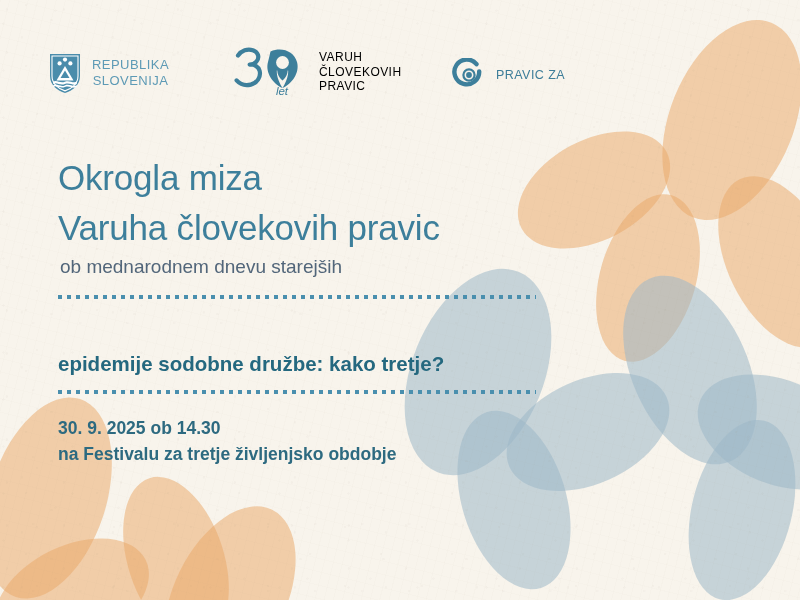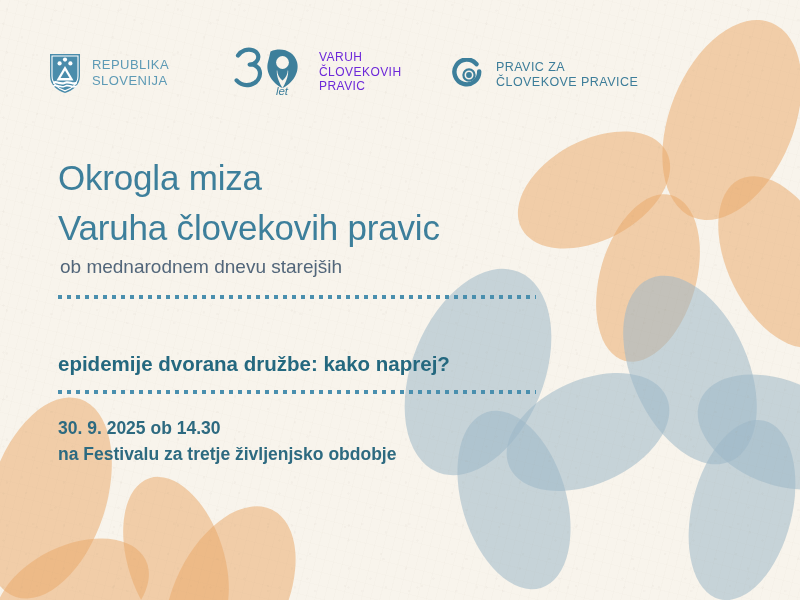--- a/index.html
+++ b/index.html
@@ -33,32 +33,32 @@
       repeating-linear-gradient(104deg, rgba(160,145,120,.022) 0 1px, transparent 1px 9px),
       repeating-linear-gradient(14deg, rgba(160,145,120,.018) 0 1px, transparent 1px 13px);
   }
 
   
   .petals{position:absolute;inset:0;z-index:1;}
 
   
   .logos{position:absolute;left:0;top:0;width:800px;height:130px;z-index:10;}
   .logo-block{position:absolute;display:flex;align-items:center;}
-  #logo-republika{left:48px;top:52px;}
+  #logo-republika{left:48px;top:52px;text-align:center;}
   #logo-varuh{left:232px;top:46px;}
   #logo-center{left:452px;top:58px;}
 
   .coat{width:34px;height:42px;flex:0 0 auto;}
   .logo-text{
     margin-left:10px;color:#3e7d99;
     font-size:12.5px;line-height:15px;letter-spacing:.45px;
     font-family:"Liberation Sans", sans-serif;
   }
   #logo-republika .logo-text{color:#5d9ab5;font-size:13px;line-height:16px;}
-  #logo-varuh .logo-text{margin-left:9px;color:#6d28d9;font-size:12px;line-height:14.5px;}
+  #logo-varuh .logo-text{margin-left:9px;color:#000000;font-size:12px;line-height:14.5px;}
   #logo-center .logo-text{margin-left:10px;color:#3d7d99;font-size:12.5px;line-height:15px;}
 
   .mark30{width:78px;height:52px;flex:0 0 auto;}
   .markcz{width:34px;height:34px;flex:0 0 auto;}
 
   
   .content{position:absolute;left:0;top:0;width:692px;height:600px;z-index:10;}
 
   #title1,#title2{
     position:absolute;left:58px;color:#3d7f9b;
@@ -179,34 +179,33 @@
     </div>
 
     <div class="logo-block" id="logo-center">
       <svg class="markcz" viewBox="0 0 34 34">
         <path d="M24.5 6.2 A12.4 12.4 0 1 0 27.2 13.4" fill="none" stroke="#3d7f9b" stroke-width="4.4" stroke-linecap="round"></path>
         <circle cx="17" cy="17" r="5.6" fill="none" stroke="#3d7f9b" stroke-width="2.2"></circle>
         <circle cx="17" cy="17" r="2.9" fill="#3d7f9b"></circle>
       </svg>
       <div class="logo-text">
         <div>PRAVIC ZA</div>
-        <div>ČLOVEKOVE PRAVICE</div>
       </div>
     </div>
 
   </div>
 
   <div class="content">
     <div id="title1">Okrogla miza</div>
     <div id="title2">Varuha človekovih pravic</div>
     <div id="subtitle">ob mednarodnem dnevu starejših</div>
 
     <div class="rule" id="rule-top"></div>
 
-    <div id="topic2">epidemije dvorana družbe: kako naprej?</div>
+    <div id="topic2">epidemije sodobne družbe: kako tretje?</div>
 
     <div class="rule" id="rule-bottom"></div>
 
     <div id="date-line">30. 9. 2025 ob 14.30</div>
     <div id="venue-line">na Festivalu za tretje življenjsko obdobje</div>
   </div>
 
 </div>
 
 </body></html>

